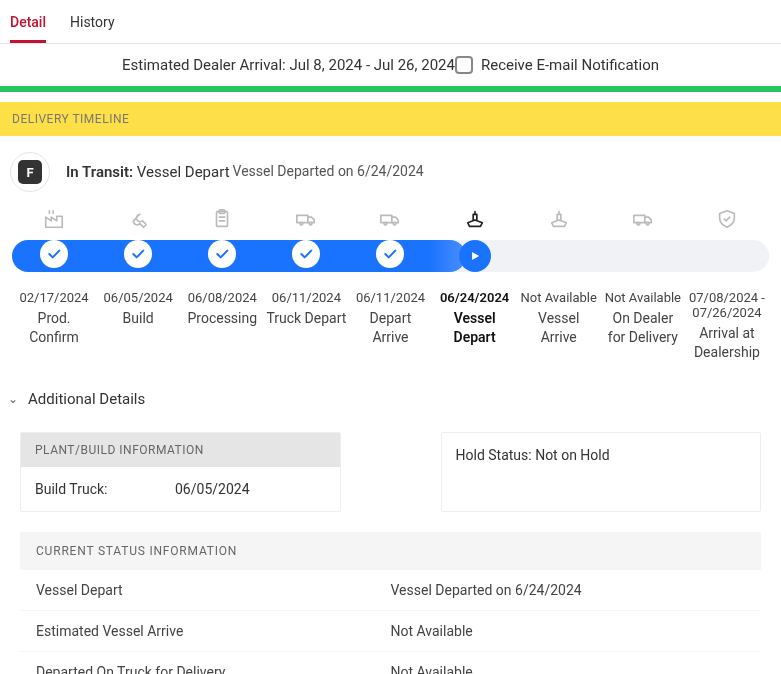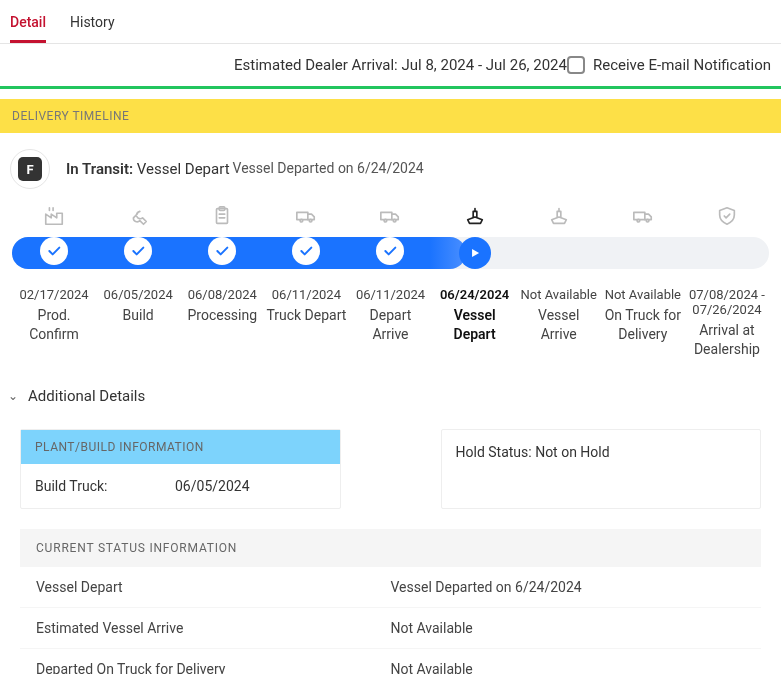--- a/index.html
+++ b/index.html
@@ -22,24 +22,24 @@
       font-size: 14px;
       color: #333;
     }
     .tab.active {
       color: #c41230;
       border-bottom: 3px solid #c41230;
       font-weight: 500;
     }
     .header-row {
       display: flex;
-      justify-content: flex-end;
+      justify-content: center;
       align-items: center;
       padding: 12px 10px;
-      border-bottom: 3px solid #22c55e;
+      border-bottom: 6px solid #22c55e;
     }
     .estimated-arrival {
       font-size: 15px;
       color: #333;
     }
     .notification-toggle {
       display: flex;
       align-items: center;
       gap: 8px;
       font-size: 15px;
@@ -191,21 +191,21 @@
       display: flex;
       gap: 100px;
       padding: 12px 20px 20px 20px;
     }
     .card {
       flex: 1;
       border: 1px solid #eee;
       border-radius: 2px;
     }
     .card-header {
-      background: #7dd3fc;
+      background: #e5e5e5;
       padding: 10px 14px;
       font-size: 12px;
       letter-spacing: 0.5px;
       color: #666;
     }
     .card-body { padding: 14px; font-size: 14px; color: #333; }
     .card-kv {
       display: flex;
       gap: 40px;
     }
@@ -402,21 +402,21 @@
       <div class="current">
         <div class="tl-date">06/24/2024</div>
         <div class="tl-name">Vessel Depart</div>
       </div>
       <div>
         <div class="tl-date">Not Available</div>
         <div class="tl-name">Vessel Arrive</div>
       </div>
       <div>
         <div class="tl-date">Not Available</div>
-        <div class="tl-name">On Truck for Delivery</div>
+        <div class="tl-name">On Dealer for Delivery</div>
       </div>
       <div>
         <div class="tl-date">07/08/2024 - 07/26/2024</div>
         <div class="tl-name">Arrival at Dealership</div>
       </div>
     </div>
 </div>
 
 <div class="additional-details">
   <span class="chevron">⌄</span>

